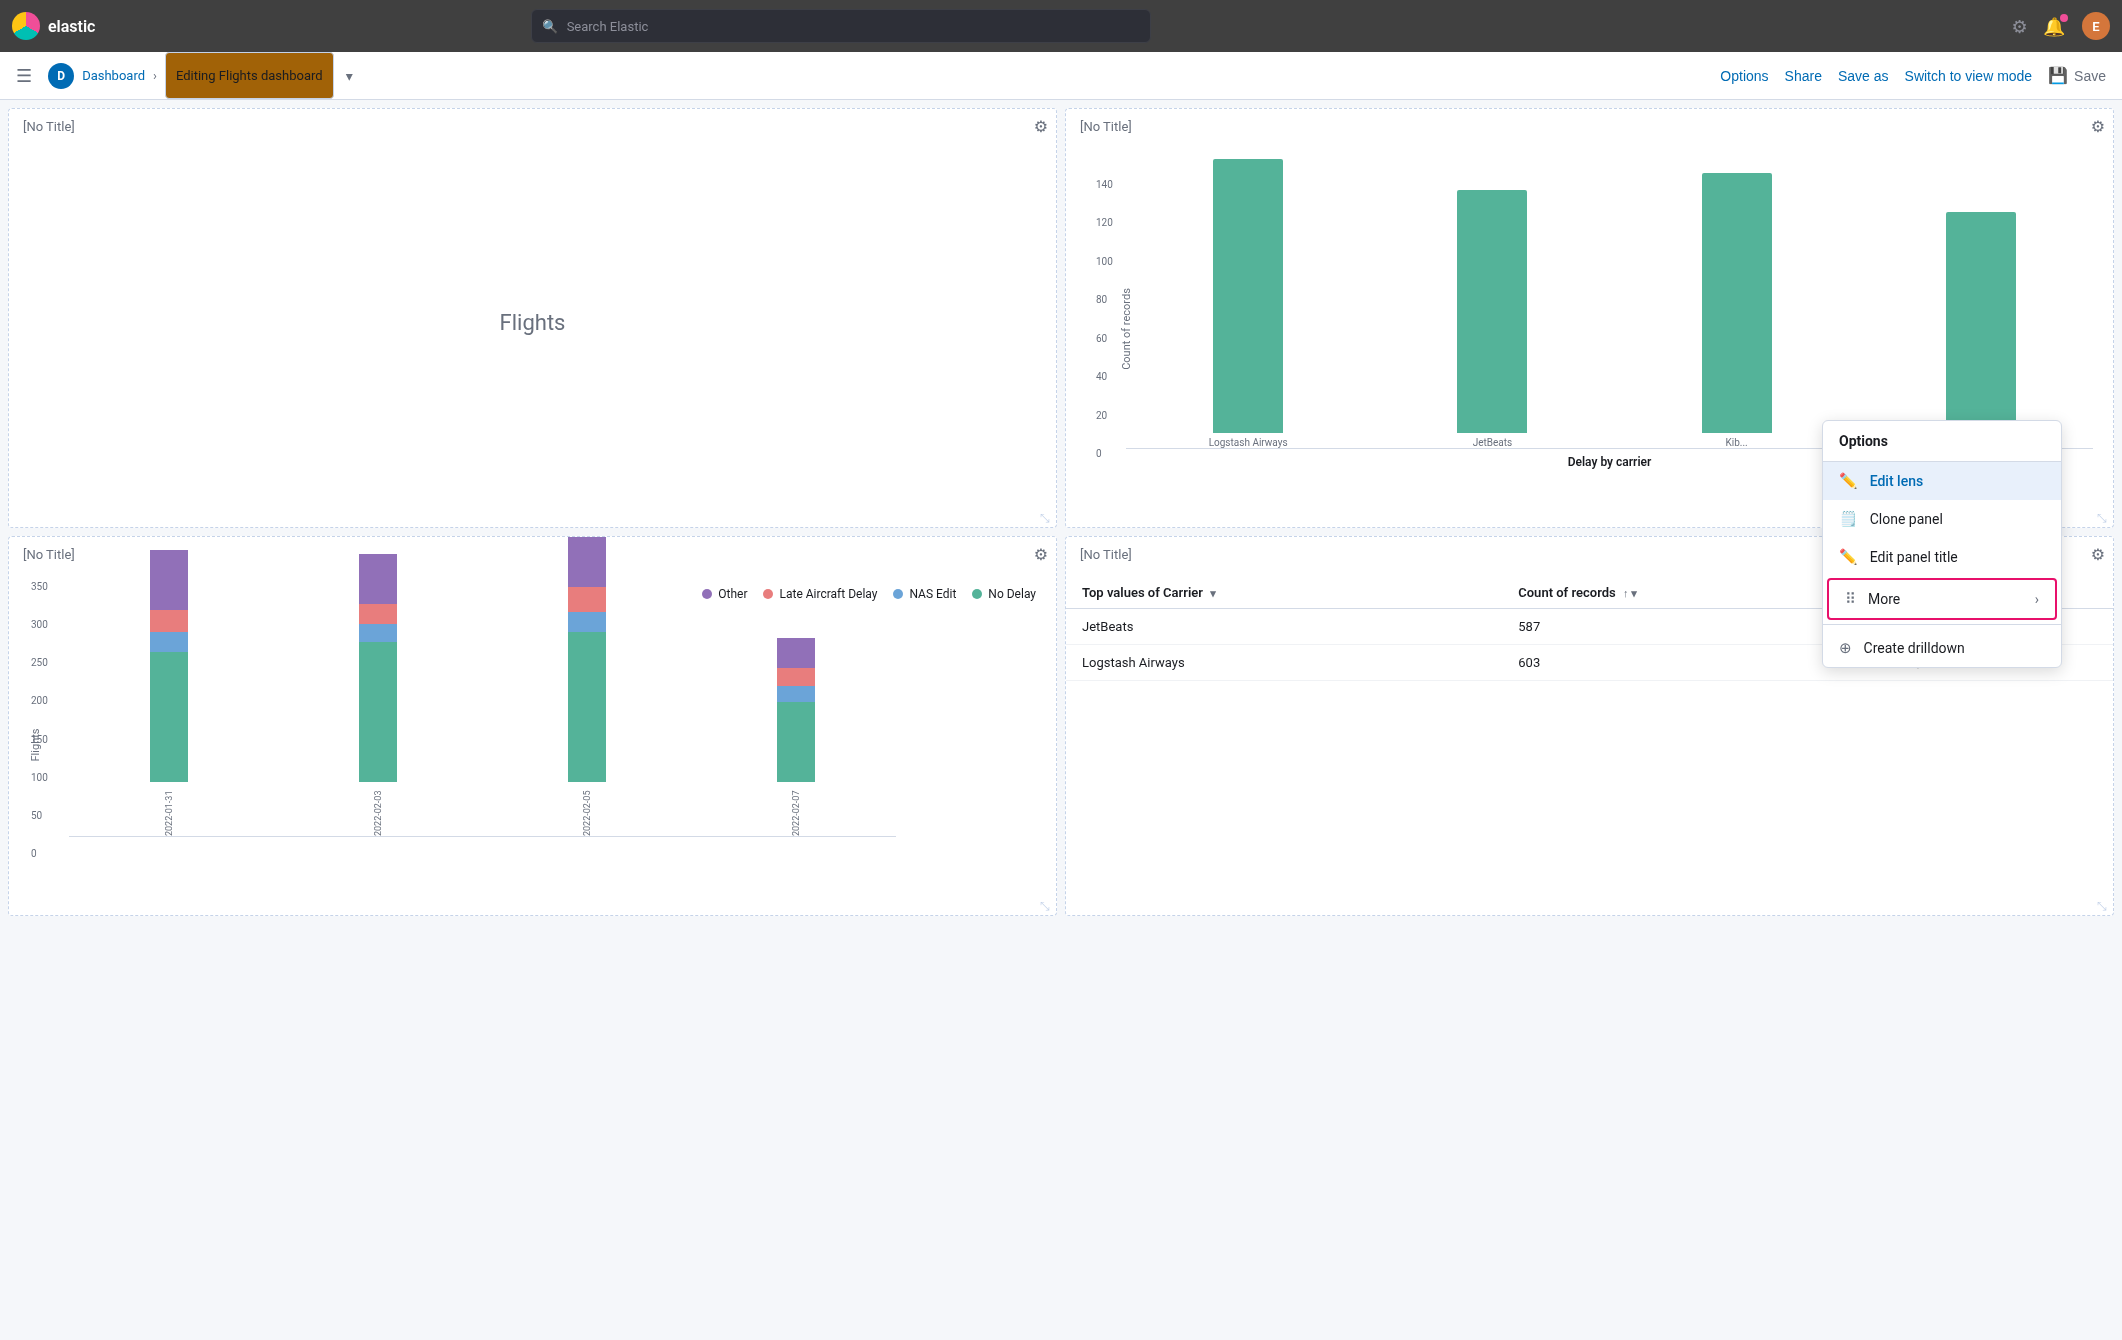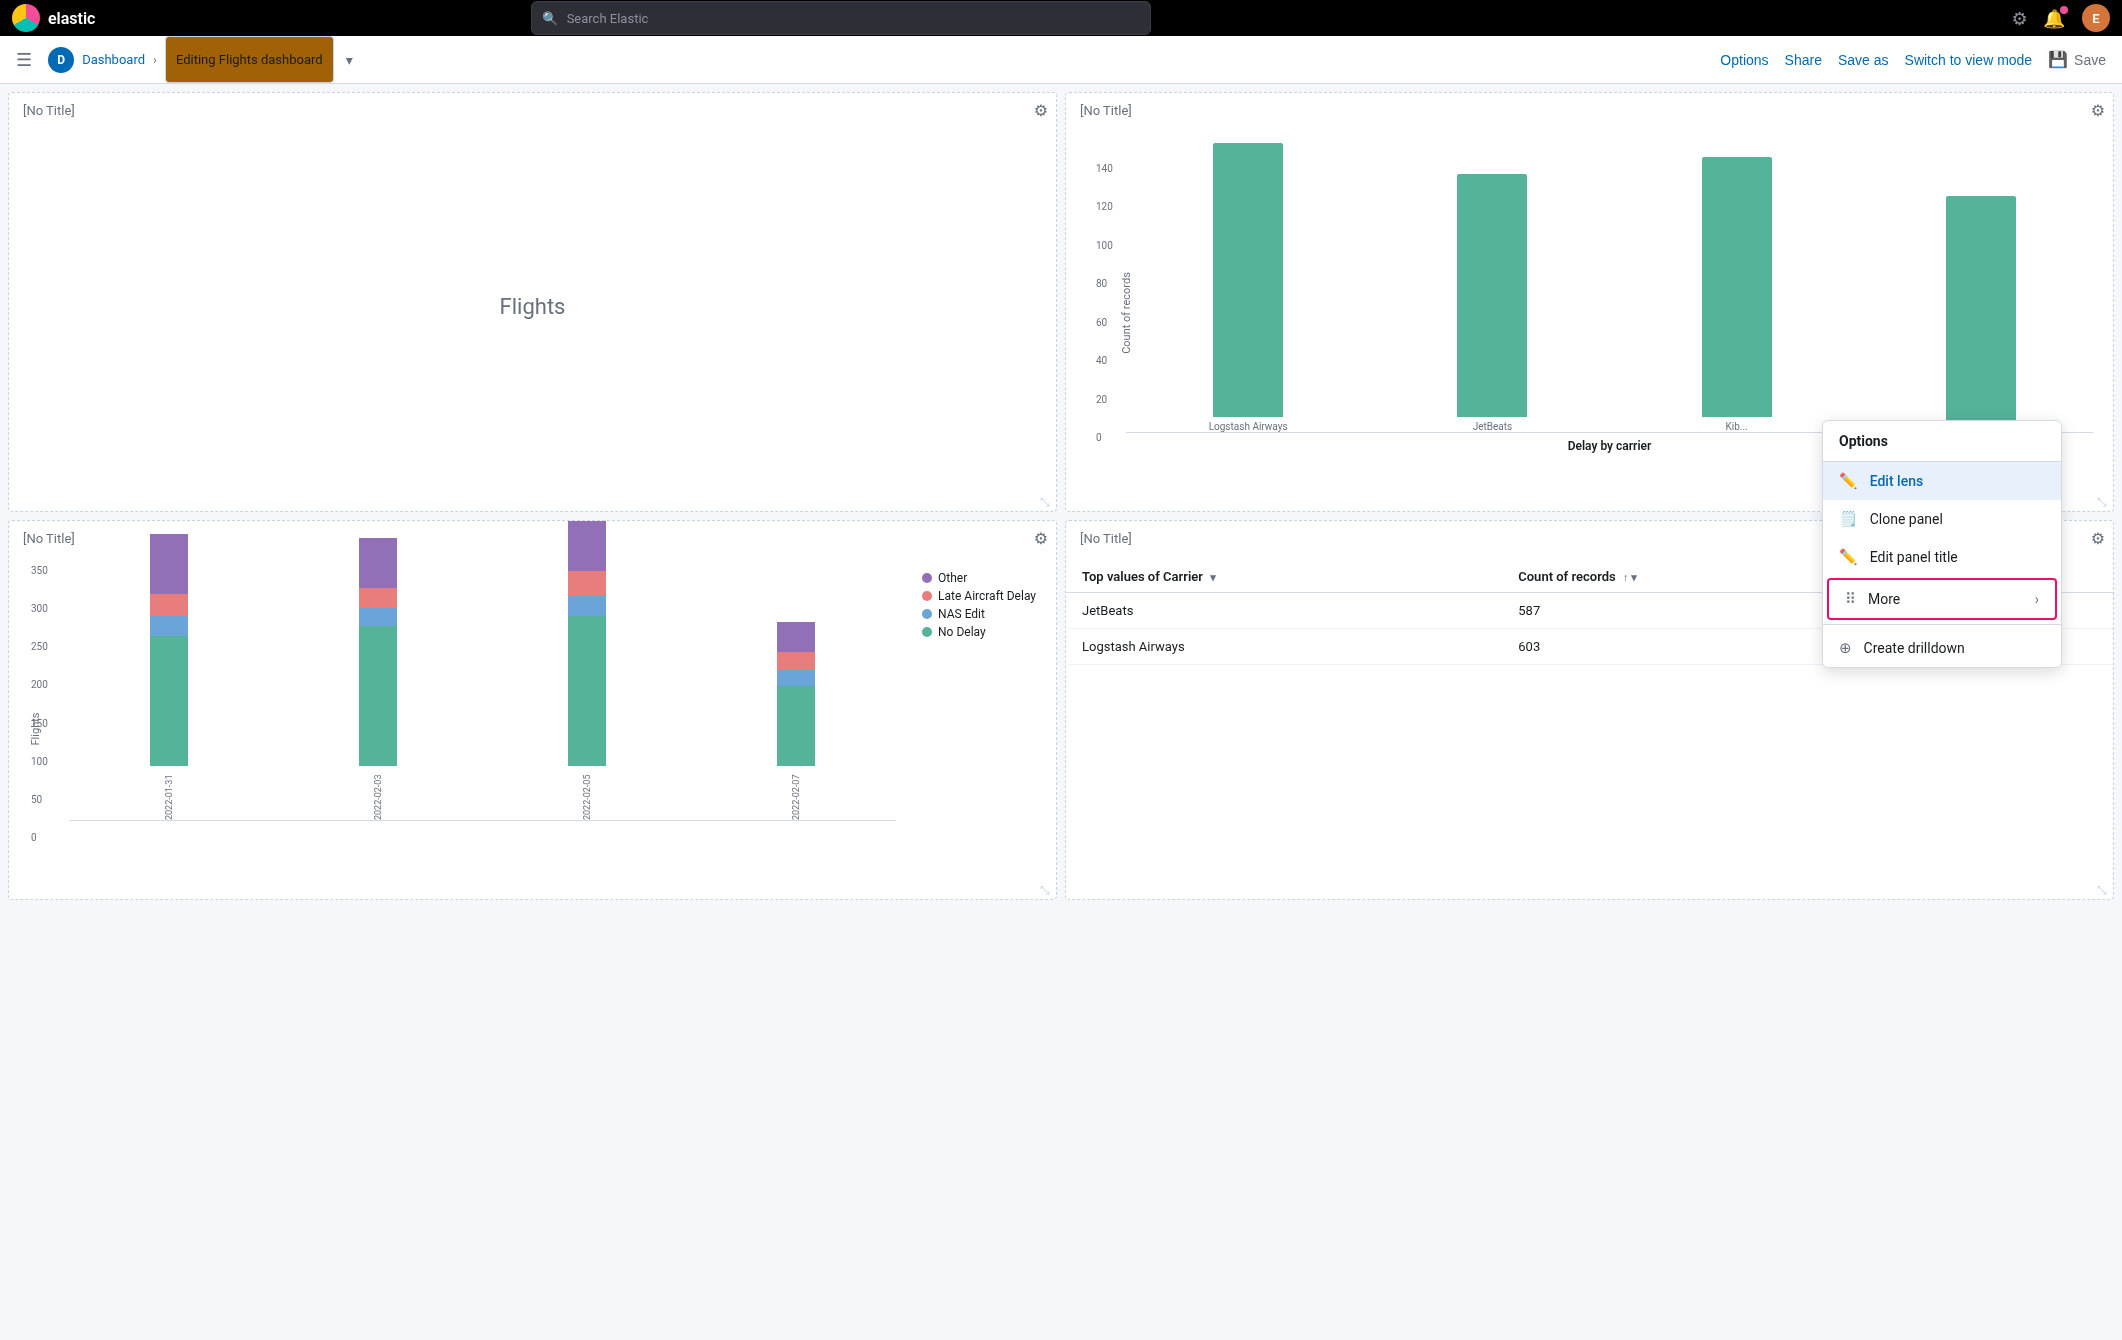--- a/index.html
+++ b/index.html
@@ -1,21 +1,21 @@
 <!DOCTYPE html>
 <html><head>
   <meta charset="utf-8">
   <style>
     * { box-sizing: border-box; margin: 0; padding: 0; }
     body { font-family: -apple-system, BlinkMacSystemFont, 'Segoe UI', Roboto, sans-serif; background: #f5f7fa; color: #1a1c21; font-size: 14px; }
 
     
     .top-nav {
-      background: #000000;
-      height: 36px;
+      background: #404040;
+      height: 52px;
       display: flex;
       align-items: center;
       padding: 0 12px;
       gap: 12px;
       position: relative;
     }
     .elastic-logo {
       display: flex; align-items: center; gap: 8px; color: #fff; font-size: 16px; font-weight: 600;
     }
     .elastic-logo .logo-circle {
@@ -295,21 +295,21 @@
         <div style="display:flex;flex-direction:column-reverse;width:38px;">
           <div style="background:#54b399;height:80px;"></div>
           <div style="background:#6ba4d8;height:16px;"></div>
           <div style="background:#e87d7d;height:18px;"></div>
           <div style="background:#9170b8;height:30px;"></div>
         </div>
         <div style="font-size:9px;color:#69707d;margin-top:4px;writing-mode:vertical-rl;transform:rotate(180deg);height:50px;">2022-02-07</div>
       </div>
     </div>
 
-    <div style="position:absolute;right:20px;top:50px;display:flex;flex-direction:column;gap:4px;justify-content:space-between;">
+    <div style="position:absolute;right:20px;top:50px;display:flex;flex-direction:row;gap:16px;justify-content:space-between;">
       <div class="legend-item">
         <div class="legend-dot" style="background:#9170b8;"></div>
         <span>Other</span>
       </div>
       <div class="legend-item">
         <div class="legend-dot" style="background:#e87d7d;"></div>
         <span>Late Aircraft Delay</span>
       </div>
       <div class="legend-item">
         <div class="legend-dot" style="background:#6ba4d8;"></div>

